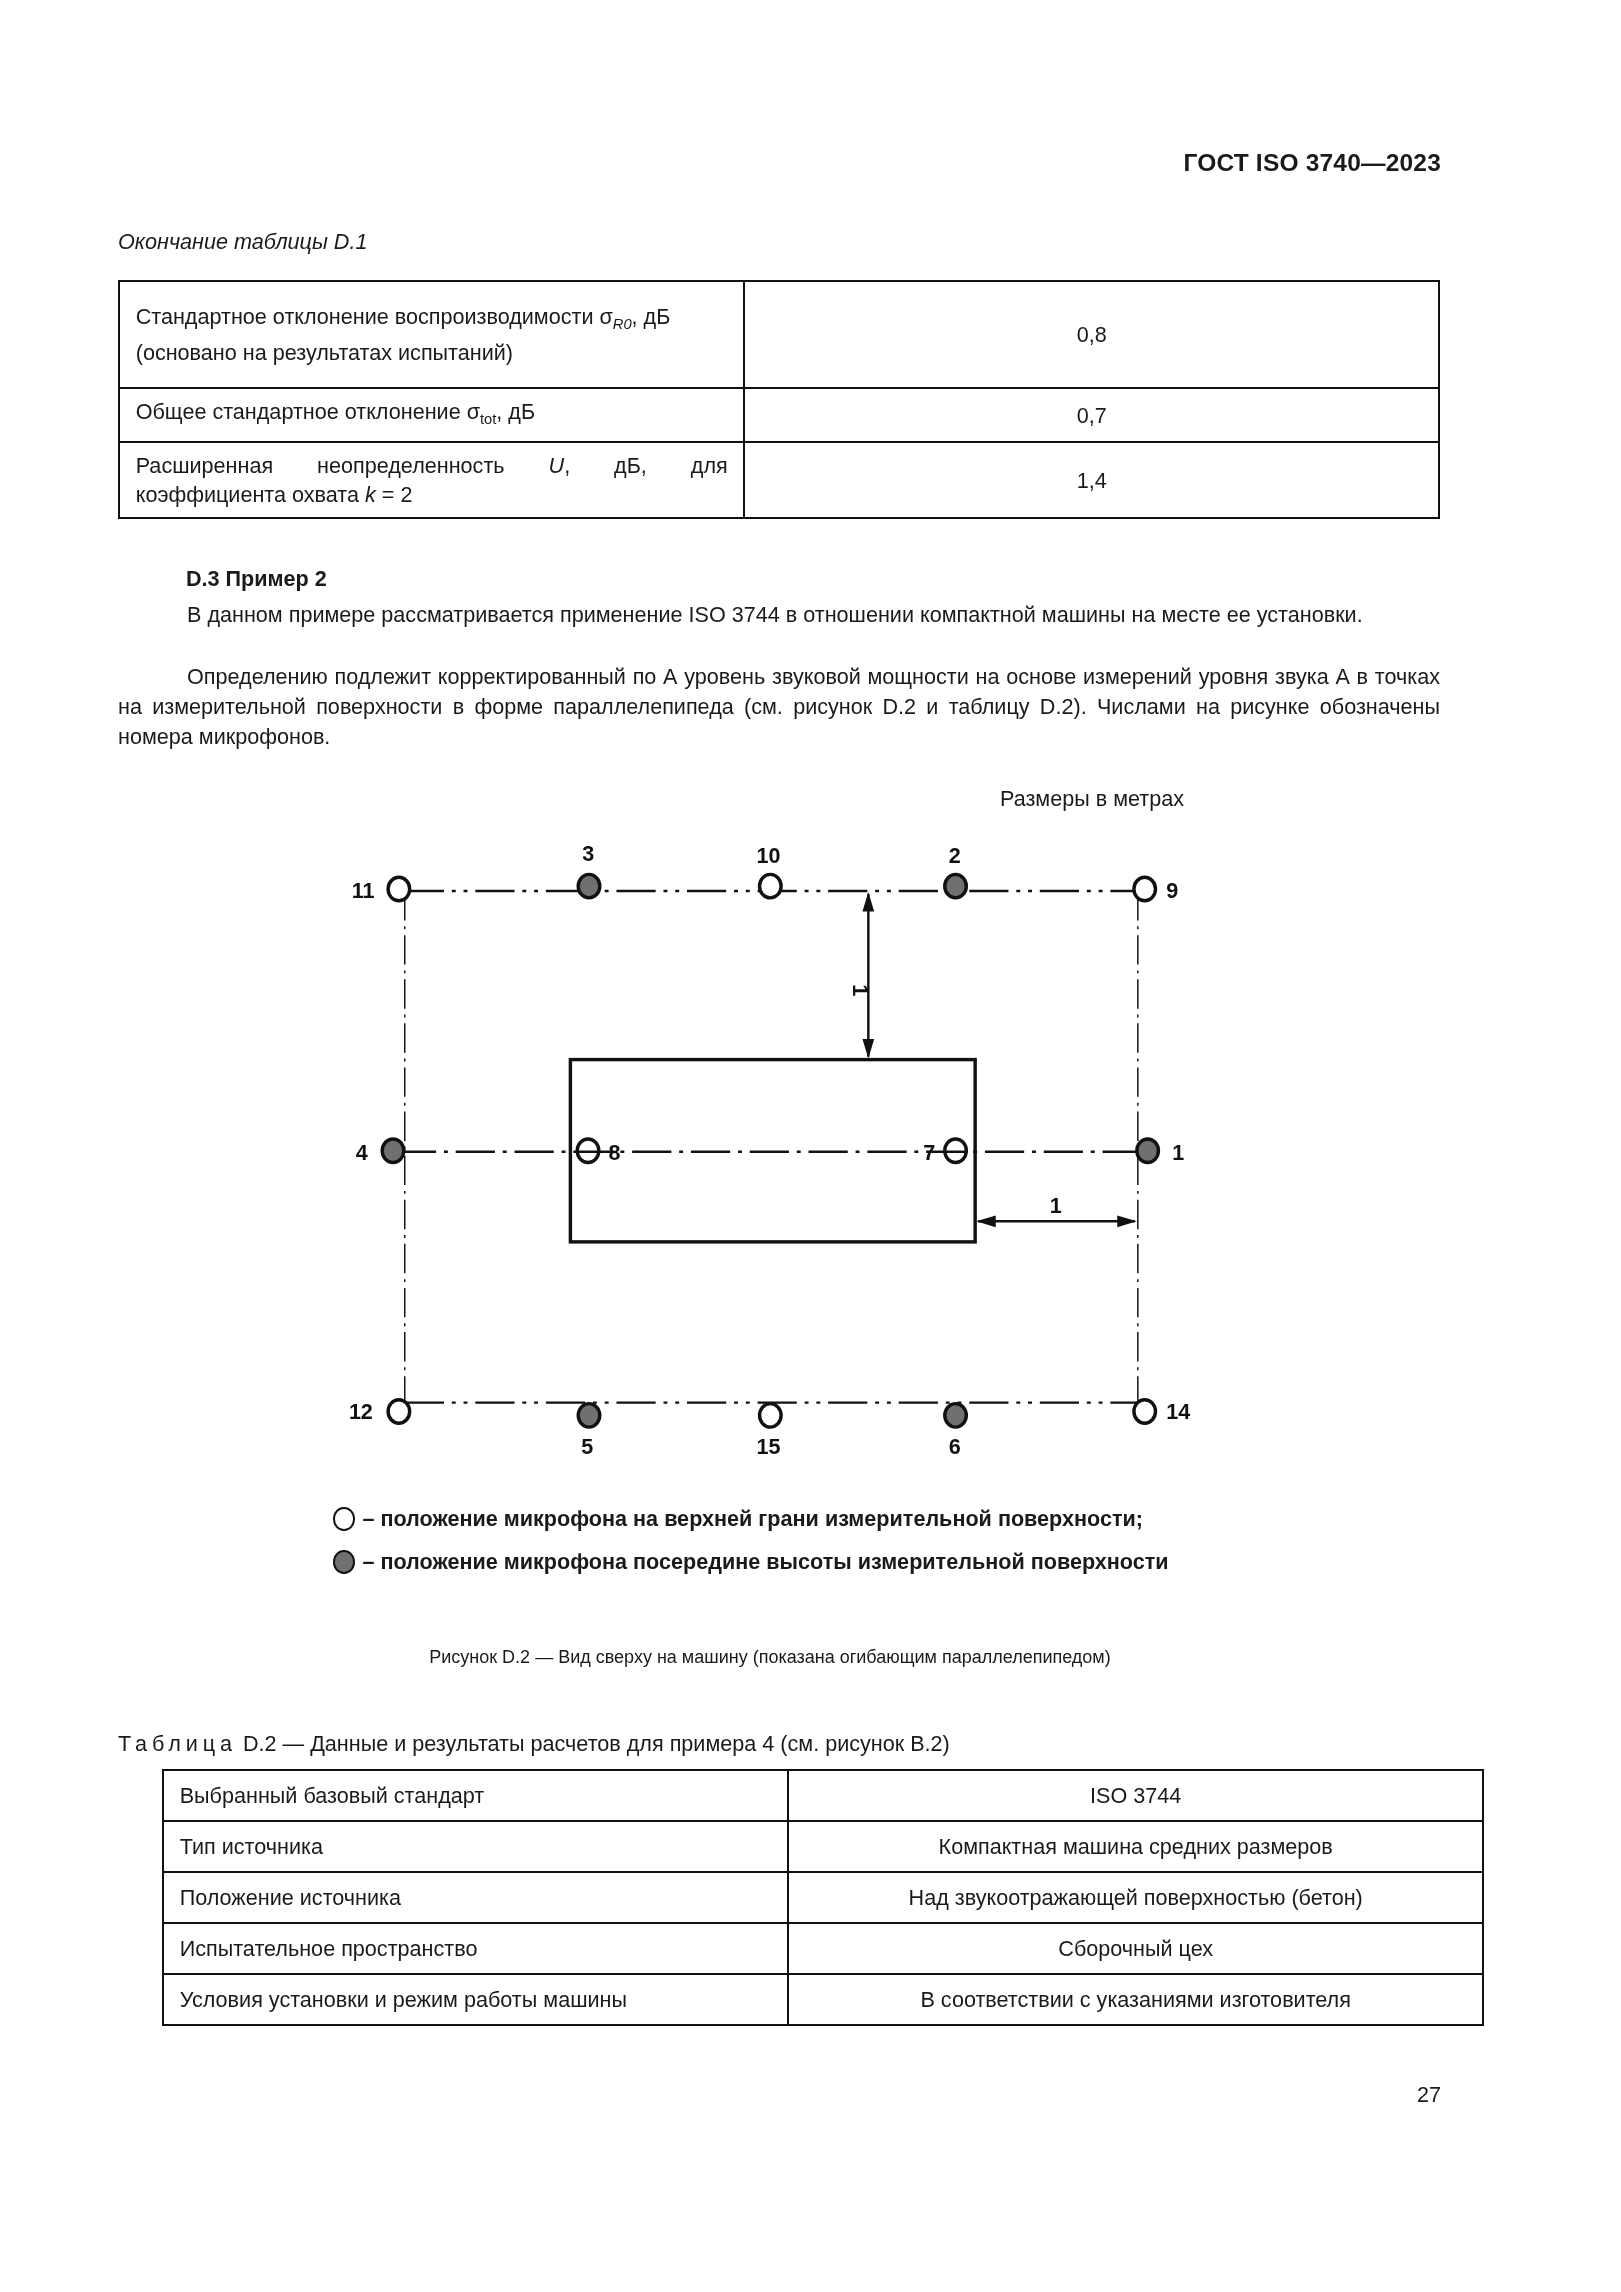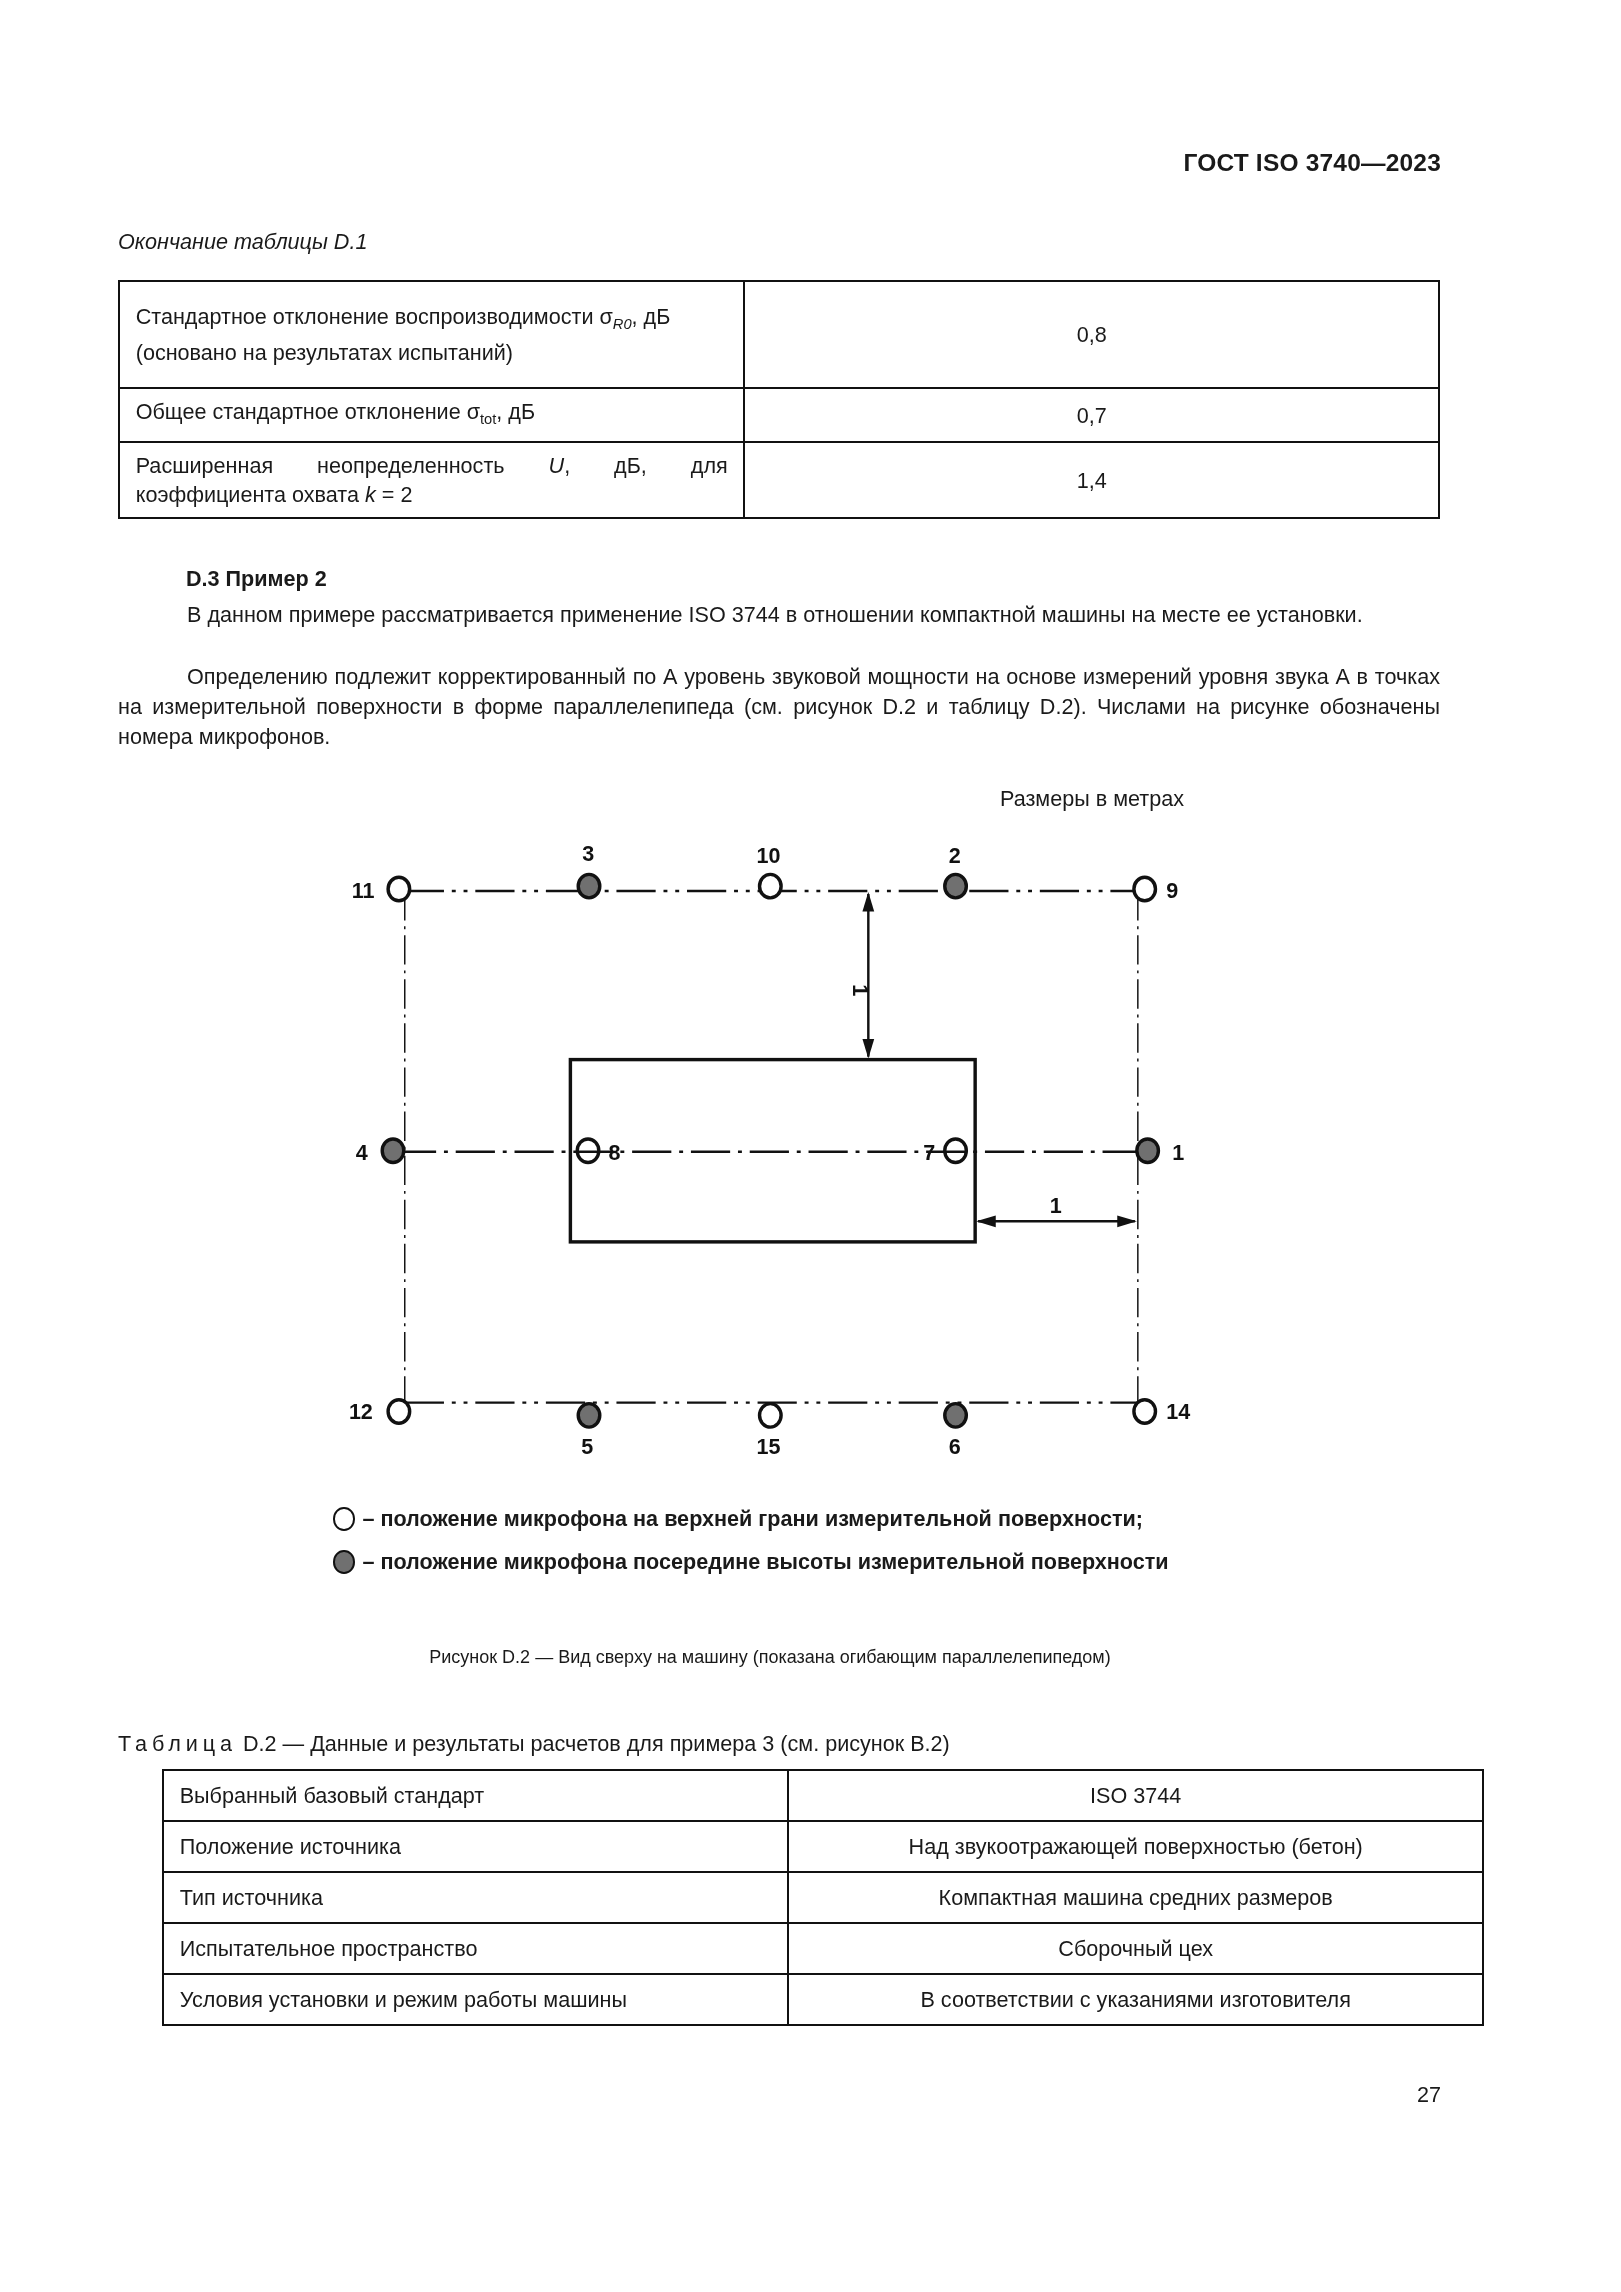--- a/index.html
+++ b/index.html
@@ -142,36 +142,36 @@
   <span>– положение микрофона на верхней грани измерительной поверхности;</span>
 </div>
 <div class="abs legend leg2">
   <span class="mark" style="background:#707070"></span>
   <span>– положение микрофона посередине высоты измерительной поверхности</span>
 </div>
 
 <div class="abs fig-caption">Рисунок D.2 — Вид сверху на машину (показана огибающим параллелепипедом)</div>
 
 <div class="abs t2-caption">
-  <span class="spaced">Таблица</span><span> D.2 — Данные и результаты расчетов для примера 3 (см. рисунок B.2)</span>
+  <span class="spaced">Таблица</span><span> D.2 — Данные и результаты расчетов для примера 4 (см. рисунок B.2)</span>
 </div>
 
 <table class="grid t2">
   <tbody>
       <tr>
     <td class="lbl">Выбранный базовый стандарт</td>
     <td class="val">ISO 3744</td>
   </tr>
   <tr>
+    <td class="lbl">Тип источника</td>
+    <td class="val">Компактная машина средних размеров</td>
+  </tr>
+  <tr>
     <td class="lbl">Положение источника</td>
     <td class="val">Над звукоотражающей поверхностью (бетон)</td>
-  </tr>
-  <tr>
-    <td class="lbl">Тип источника</td>
-    <td class="val">Компактная машина средних размеров</td>
   </tr>
   <tr>
     <td class="lbl">Испытательное пространство</td>
     <td class="val">Сборочный цех</td>
   </tr>
   <tr>
     <td class="lbl">Условия установки и режим работы машины</td>
     <td class="val">В соответствии с указаниями изготовителя</td>
   </tr>
 </tbody>

